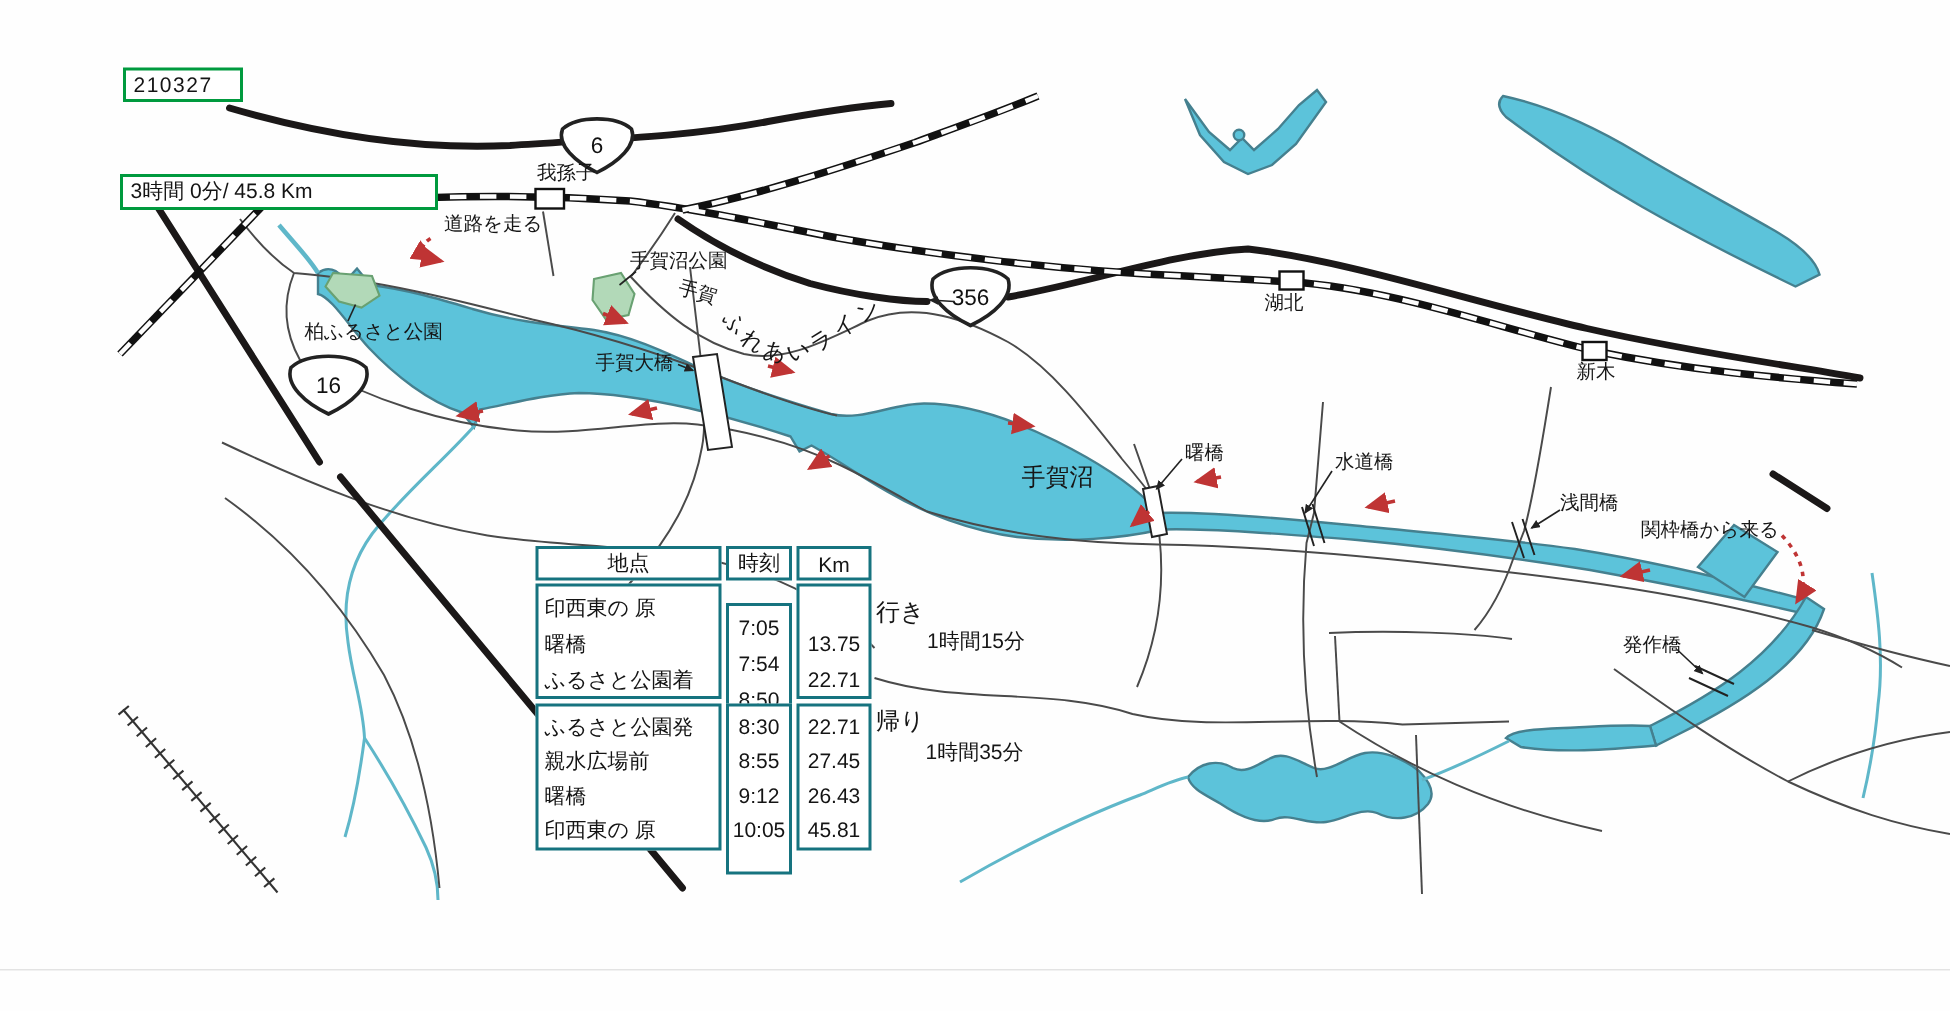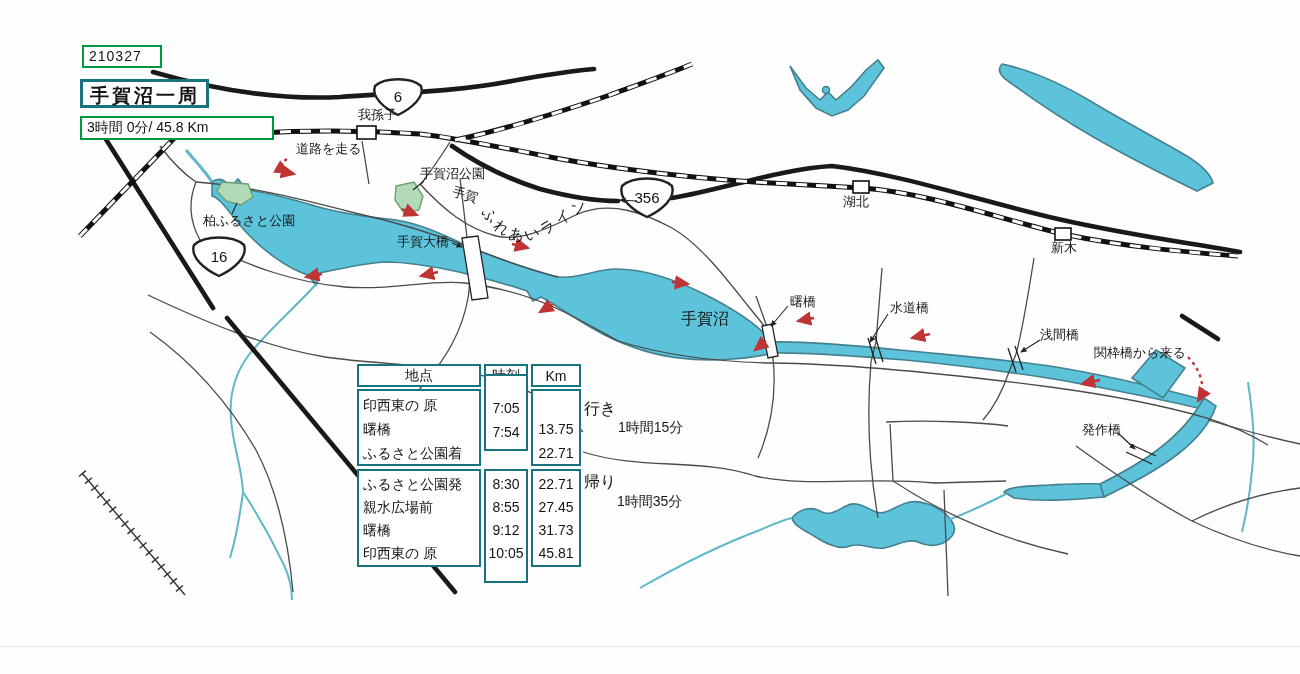--- a/index.html
+++ b/index.html
@@ -205,39 +205,38 @@
   <div class="lbl" style="left:1040px;top:328px;">浅間橋</div>
   <div class="lbl" style="left:1094px;top:346px;">関枠橋から来る</div>
   <div class="lbl" style="left:1082px;top:423px;">発作橋</div>
 
   <div class="lbl big" style="left:584px;top:400px;">行き</div>
   <div class="lbl med" style="left:582px;top:420px;">1時間15分</div>
   <div class="lbl big" style="left:584px;top:473px;">帰り</div>
   <div class="lbl med" style="left:581px;top:494px;">1時間35分</div>
 
   <div class="greenbox" style="left:82px;top:45px;width:80px;height:23px;">210327</div>
-  <div class="titlebox" style="left:80px;top:79px;width:129px;height:29px;">手賀沼一周</div>
-  <div class="greenbox" style="left:80px;top:116px;width:194px;height:24px;letter-spacing:0;">3時間 0分/ 45.8 Km</div>
+  <div class="greenbox" style="left:80px;top:116px;width:212px;height:24px;letter-spacing:0;">3時間 0分/ 45.8 Km</div>
 
   <div class="tblbox" style="left:357px;top:364px;width:124px;height:23px;">
     <div class="hdr">地点</div>
   </div>
   <div class="tblbox" style="left:484px;top:364px;width:44px;height:23px;">
     <div class="hdr">時刻</div>
   </div>
   <div class="tblbox" style="left:531px;top:364px;width:50px;height:23px;">
     <div class="hdr">Km</div>
   </div>
 
   <div class="tblbox" style="left:357px;top:389px;width:124px;height:77px;padding-top:2px;">
     <div class="cellrow pt">印西東の 原</div>
     <div class="cellrow pt">曙橋</div>
     <div class="cellrow pt">ふるさと公園着</div>
   </div>
-  <div class="tblbox" style="left:484px;top:374px;width:44px;height:77px;padding-top:20px;">
+  <div class="tblbox" style="left:484px;top:402px;width:44px;height:77px;padding-top:2px;">
     <div class="cellrow tc">7:05</div>
     <div class="cellrow tc">7:54</div>
     <div class="cellrow tc">8:50</div>
   </div>
   <div class="tblbox" style="left:531px;top:389px;width:50px;height:77px;padding-top:2px;">
     <div class="cellrow tc"></div>
     <div class="cellrow tc">13.75</div>
     <div class="cellrow tc">22.71</div>
   </div>
 
@@ -249,18 +248,18 @@
   </div>
   <div class="tblbox sec2" style="left:484px;top:469px;width:44px;height:114px;padding-top:2px;">
     <div class="cellrow tc">8:30</div>
     <div class="cellrow tc">8:55</div>
     <div class="cellrow tc">9:12</div>
     <div class="cellrow tc">10:05</div>
   </div>
   <div class="tblbox sec2" style="left:531px;top:469px;width:50px;height:98px;padding-top:2px;">
     <div class="cellrow tc">22.71</div>
     <div class="cellrow tc">27.45</div>
-    <div class="cellrow tc">31.73</div>
+    <div class="cellrow tc">26.43</div>
     <div class="cellrow tc">45.81</div>
   </div>
 
   <div class="scanline"></div>
 </div>
 
 </body></html>

